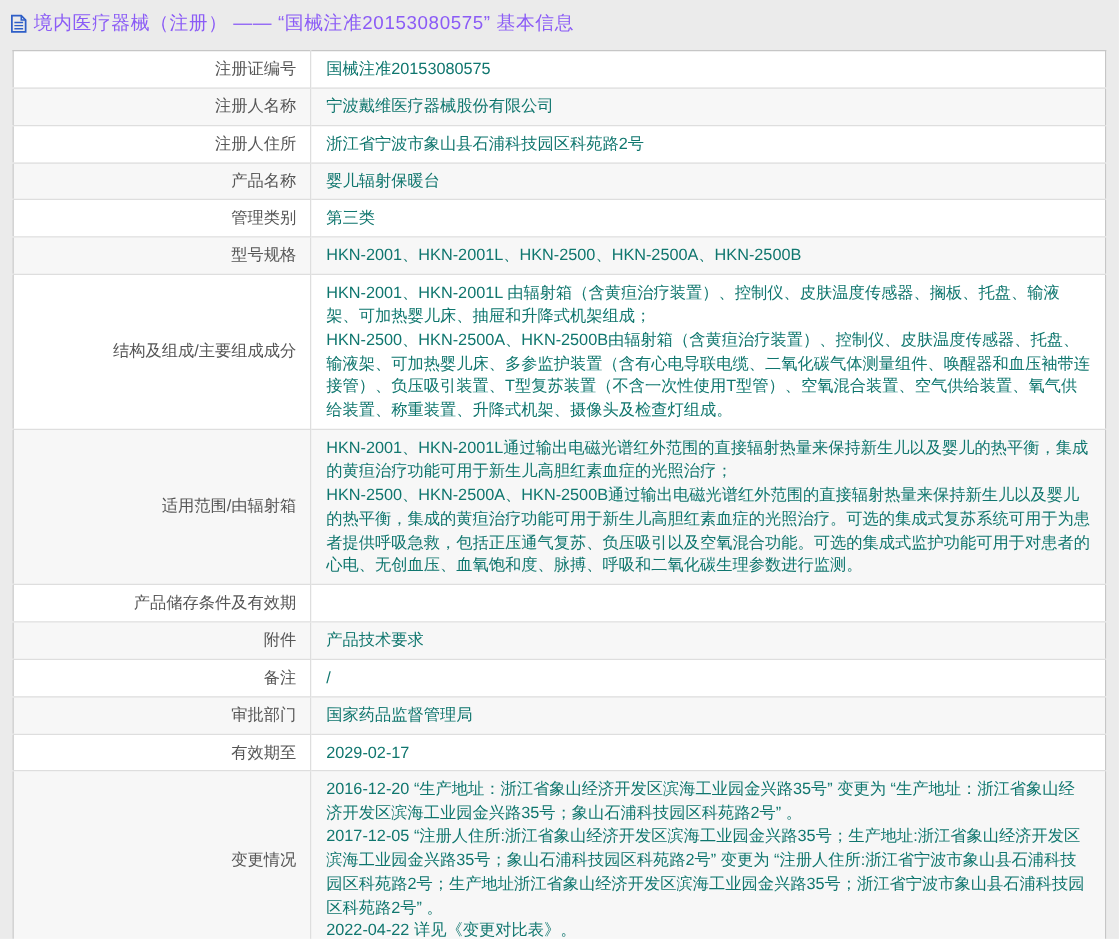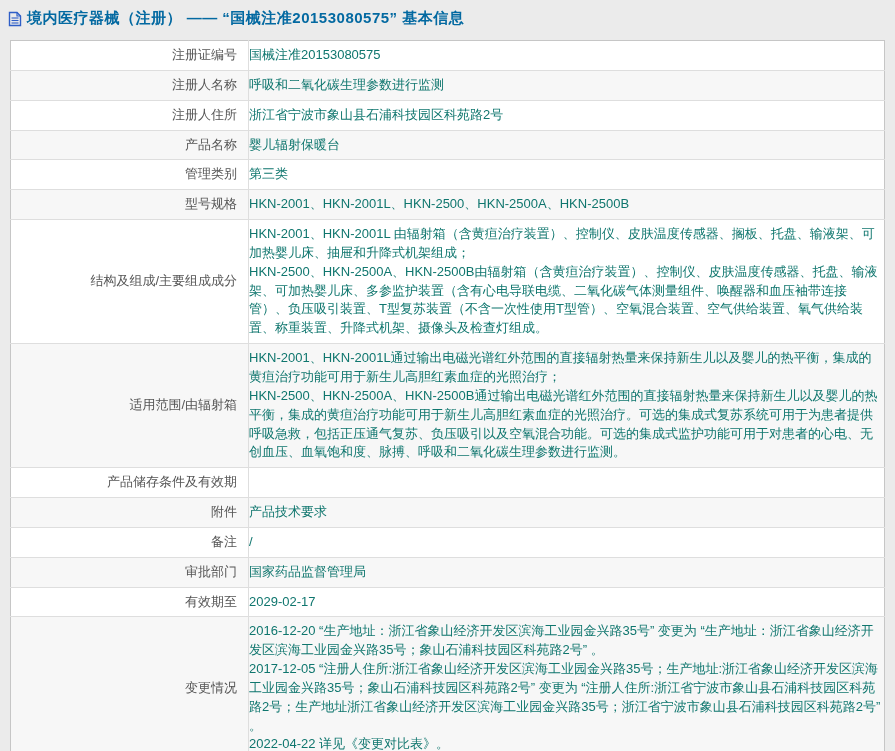--- a/index.html
+++ b/index.html
@@ -9,39 +9,39 @@
     font-family: "Liberation Sans", "DejaVu Sans", sans-serif;
     overflow: hidden;
   }
   .page-header {
     display: flex; align-items: center;
     padding: 9px 10px 8px 8px;
     gap: 5px;
   }
   .page-title {
     font-size: 15px;
-    font-weight: bold;
-    color: #0369a1;
+    font-weight: normal;
+    color: #8b5cf6;
     letter-spacing: .5px;
   }
   .doc-icon { flex: 0 0 auto; display: inline-flex; }
   .info-table {
     width: 875px;
     margin: 4px 10px 0 10px;
     border-collapse: collapse;
     background: #ffffff;
     border: 1px solid #c6c6c6;
     table-layout: fixed;
   }
   .info-table tr { border-bottom: 1px solid #dedede; }
   .info-table tr:nth-child(even) { background: #f7f7f7; }
   .info-table td {
     font-size: 13px;
     vertical-align: middle;
-    padding: 5px 0;
+    padding: 5px 12px;
     line-height: 1.45;
   }
   td.label-cell {
     width: 238px;
     text-align: right;
     color: #555555;
     border-right: 1px solid #dedede;
     padding-right: 11px;
   }
   td.value-cell {
@@ -69,21 +69,21 @@
 </div>
 
 <table class="info-table">
   <tbody>
     <tr>
       <td class="label-cell">注册证编号</td>
       <td class="value-cell">国械注准20153080575</td>
     </tr>
     <tr>
       <td class="label-cell">注册人名称</td>
-      <td class="value-cell">呼吸和二氧化碳生理参数进行监测</td>
+      <td class="value-cell">宁波戴维医疗器械股份有限公司</td>
     </tr>
     <tr>
       <td class="label-cell">注册人住所</td>
       <td class="value-cell">浙江省宁波市象山县石浦科技园区科苑路2号</td>
     </tr>
     <tr>
       <td class="label-cell">产品名称</td>
       <td class="value-cell">婴儿辐射保暖台</td>
     </tr>
     <tr>

